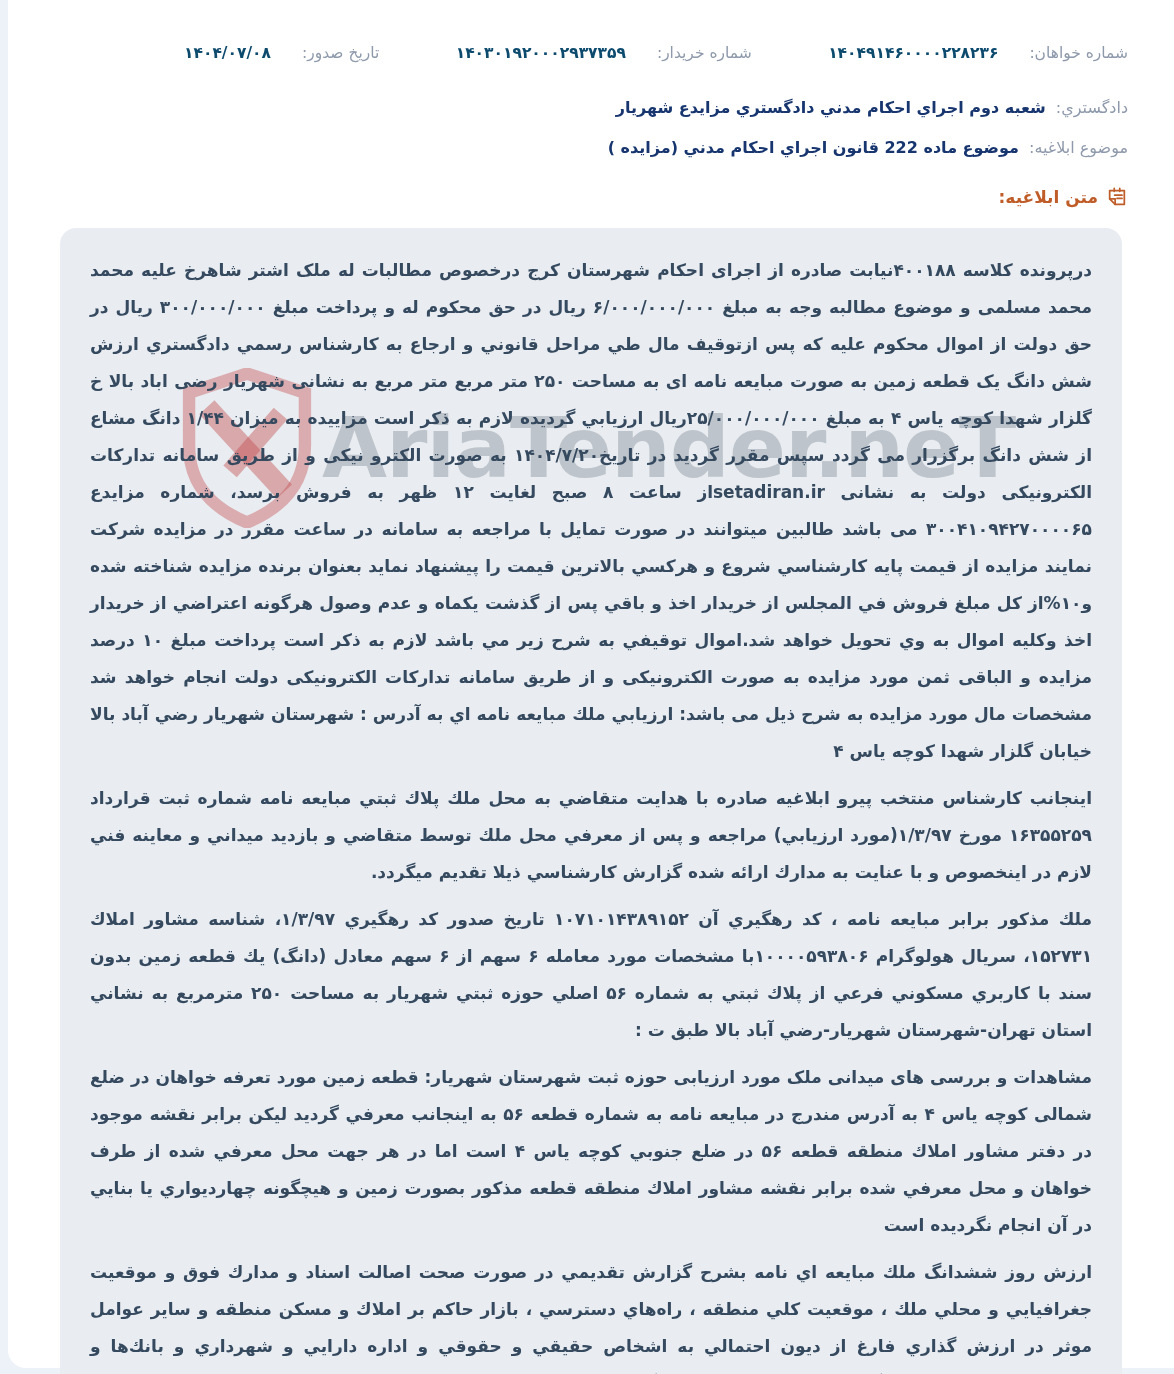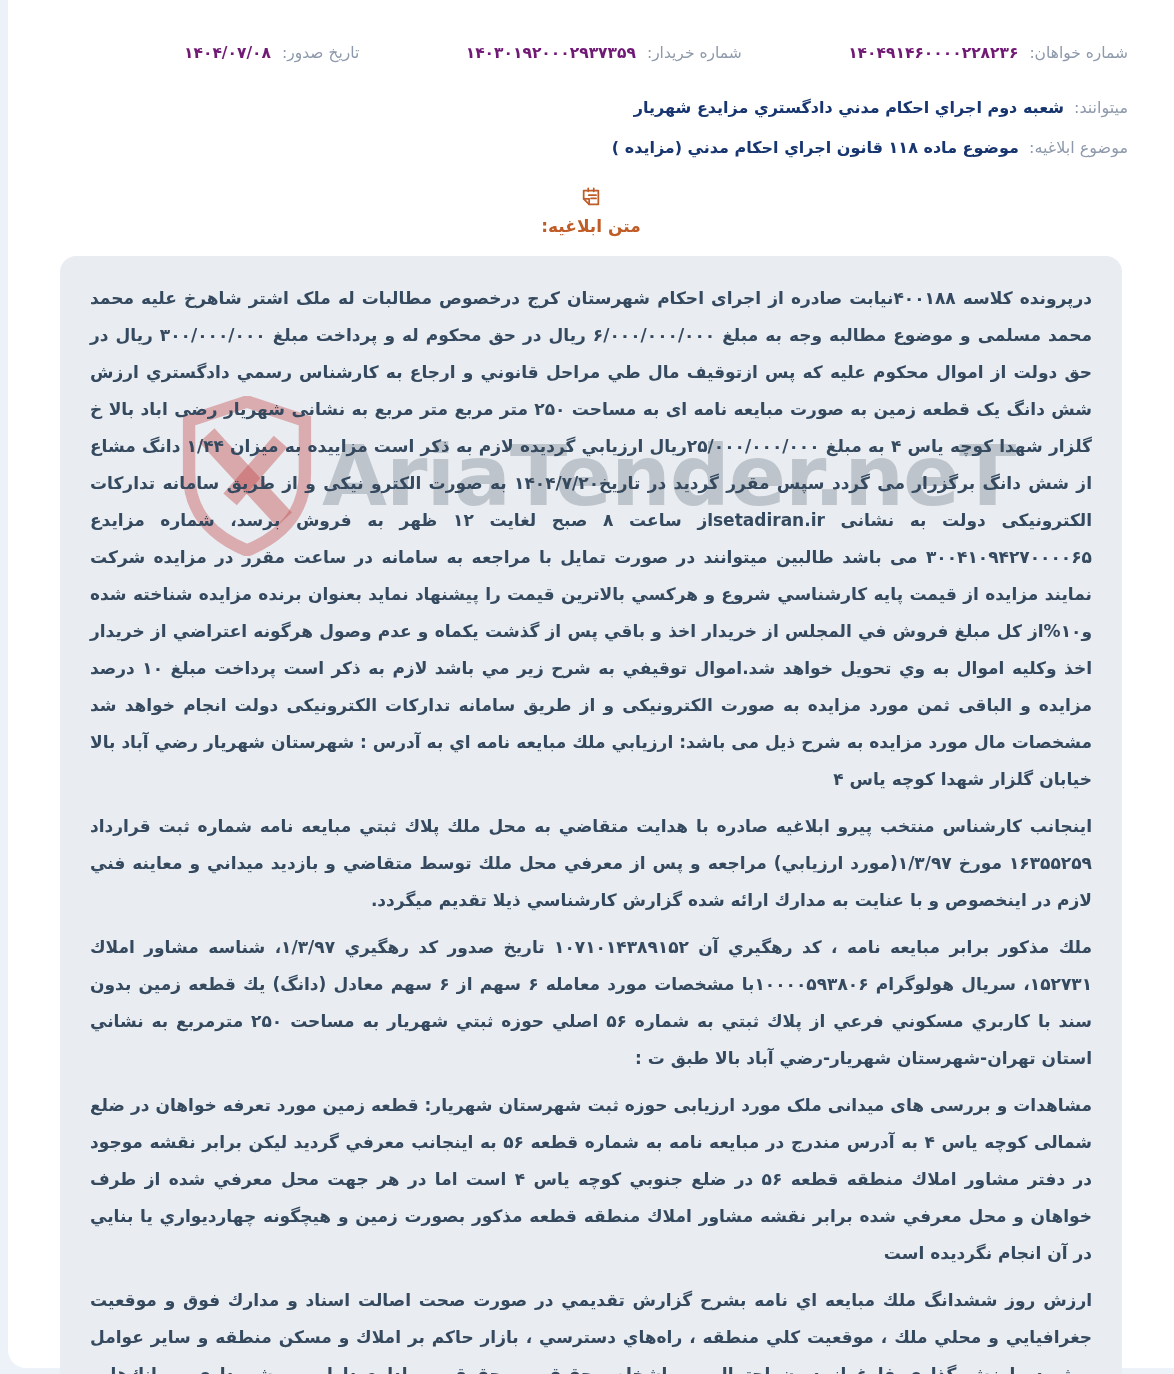--- a/index.html
+++ b/index.html
@@ -20,37 +20,36 @@
   }
   
   .meta-row {
     display:flex;
     justify-content:space-between;
     align-items:baseline;
     padding-left:130px;
     font-size:15.5px;
   }
   .meta-field { white-space:nowrap; }
-  .meta-label { color:#8e99ab; font-weight:normal; }
-  .meta-value { color:#701a75; font-weight:bold; margin-right:6px; }
+  .meta-label { color:#8e99ab; font-weight:normal;margin-left:20px; }
+  .meta-value { color:#0c4a6e; font-weight:bold; margin-right:6px; }
   .issuer-row { margin-top:36px; font-size:16px; }
   .subject-row { margin-top:21px; font-size:16px; }
   .inline-label { color:#8e99ab; }
   .inline-value { color:#17356f; font-weight:bold; margin-right:5px; }
 
   
   .section-heading {
     margin-top:29px;
     display:flex;
     align-items:center;
     gap:8px;
     color:#bf5c28;
     font-weight:bold;
     font-size:17px;
-    flex-direction:column;
   }
   .note-icon svg { display:block; }
 
   
   .content-box {
     position:relative;
     margin:20px 6px 0 6px;
     background:#e9edf2;
     border-radius:16px;
     padding:24px 30px 26px 30px;
@@ -105,27 +104,27 @@
       <span class="meta-label">شماره خریدار:</span>
       <span class="meta-value">۱۴۰۳۰۱۹۲۰۰۰۲۹۳۷۳۵۹</span>
     </span>
     <span class="meta-field">
       <span class="meta-label">تاریخ صدور:</span>
       <span class="meta-value">۱۴۰۴/۰۷/۰۸</span>
     </span>
   </div>
 
   <div class="issuer-row">
-    <span class="inline-label">میتوانند:</span>
+    <span class="inline-label">دادگستري:</span>
     <span class="inline-value">شعبه دوم اجراي احکام مدني دادگستري مزایدع شهریار</span>
   </div>
 
   <div class="subject-row">
     <span class="inline-label">موضوع ابلاغیه:</span>
-    <span class="inline-value">موضوع ماده ۱۱۸ قانون اجراي احکام مدني (مزایده )</span>
+    <span class="inline-value">موضوع ماده 222 قانون اجراي احکام مدني (مزایده )</span>
   </div>
 
   <div class="section-heading">
     <span class="note-icon">
       <svg width="22" height="22" viewBox="0 0 24 24" fill="none" stroke="#bf5c28" stroke-width="1.9" stroke-linecap="round" stroke-linejoin="round">
         <path d="M20 5v15H10l-6-6V5z"></path>
         <path d="M10 20v-6H4"></path>
         <path d="M9 2.6v3.2M15 2.6v3.2"></path>
         <path d="M9.5 10h8M12 13.5h5.5"></path>
       </svg>

